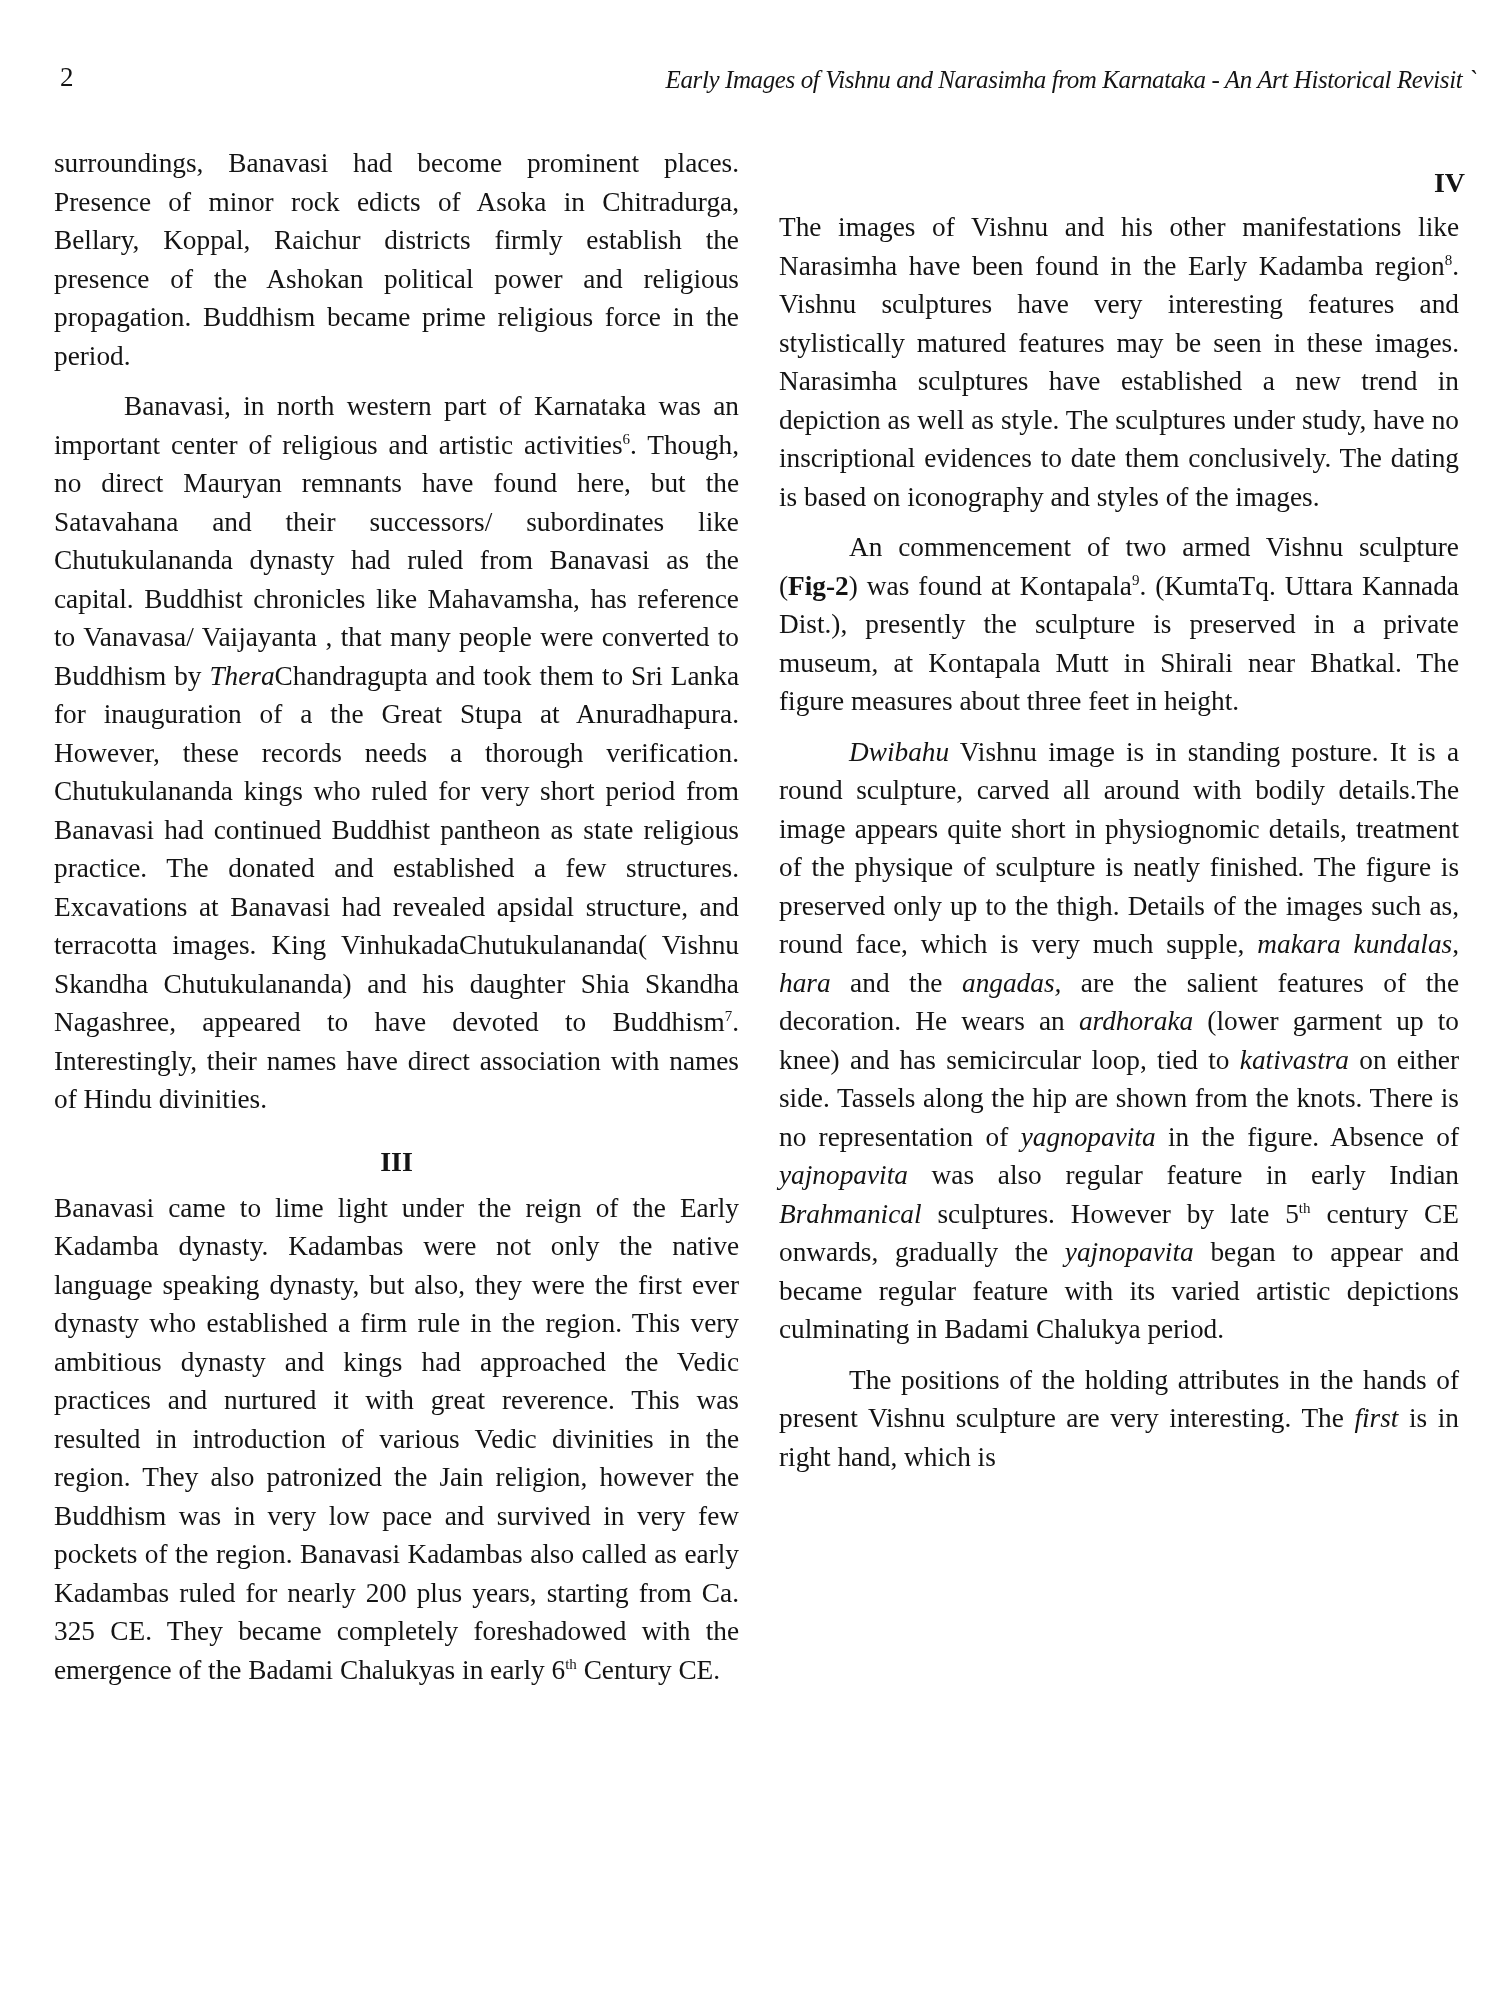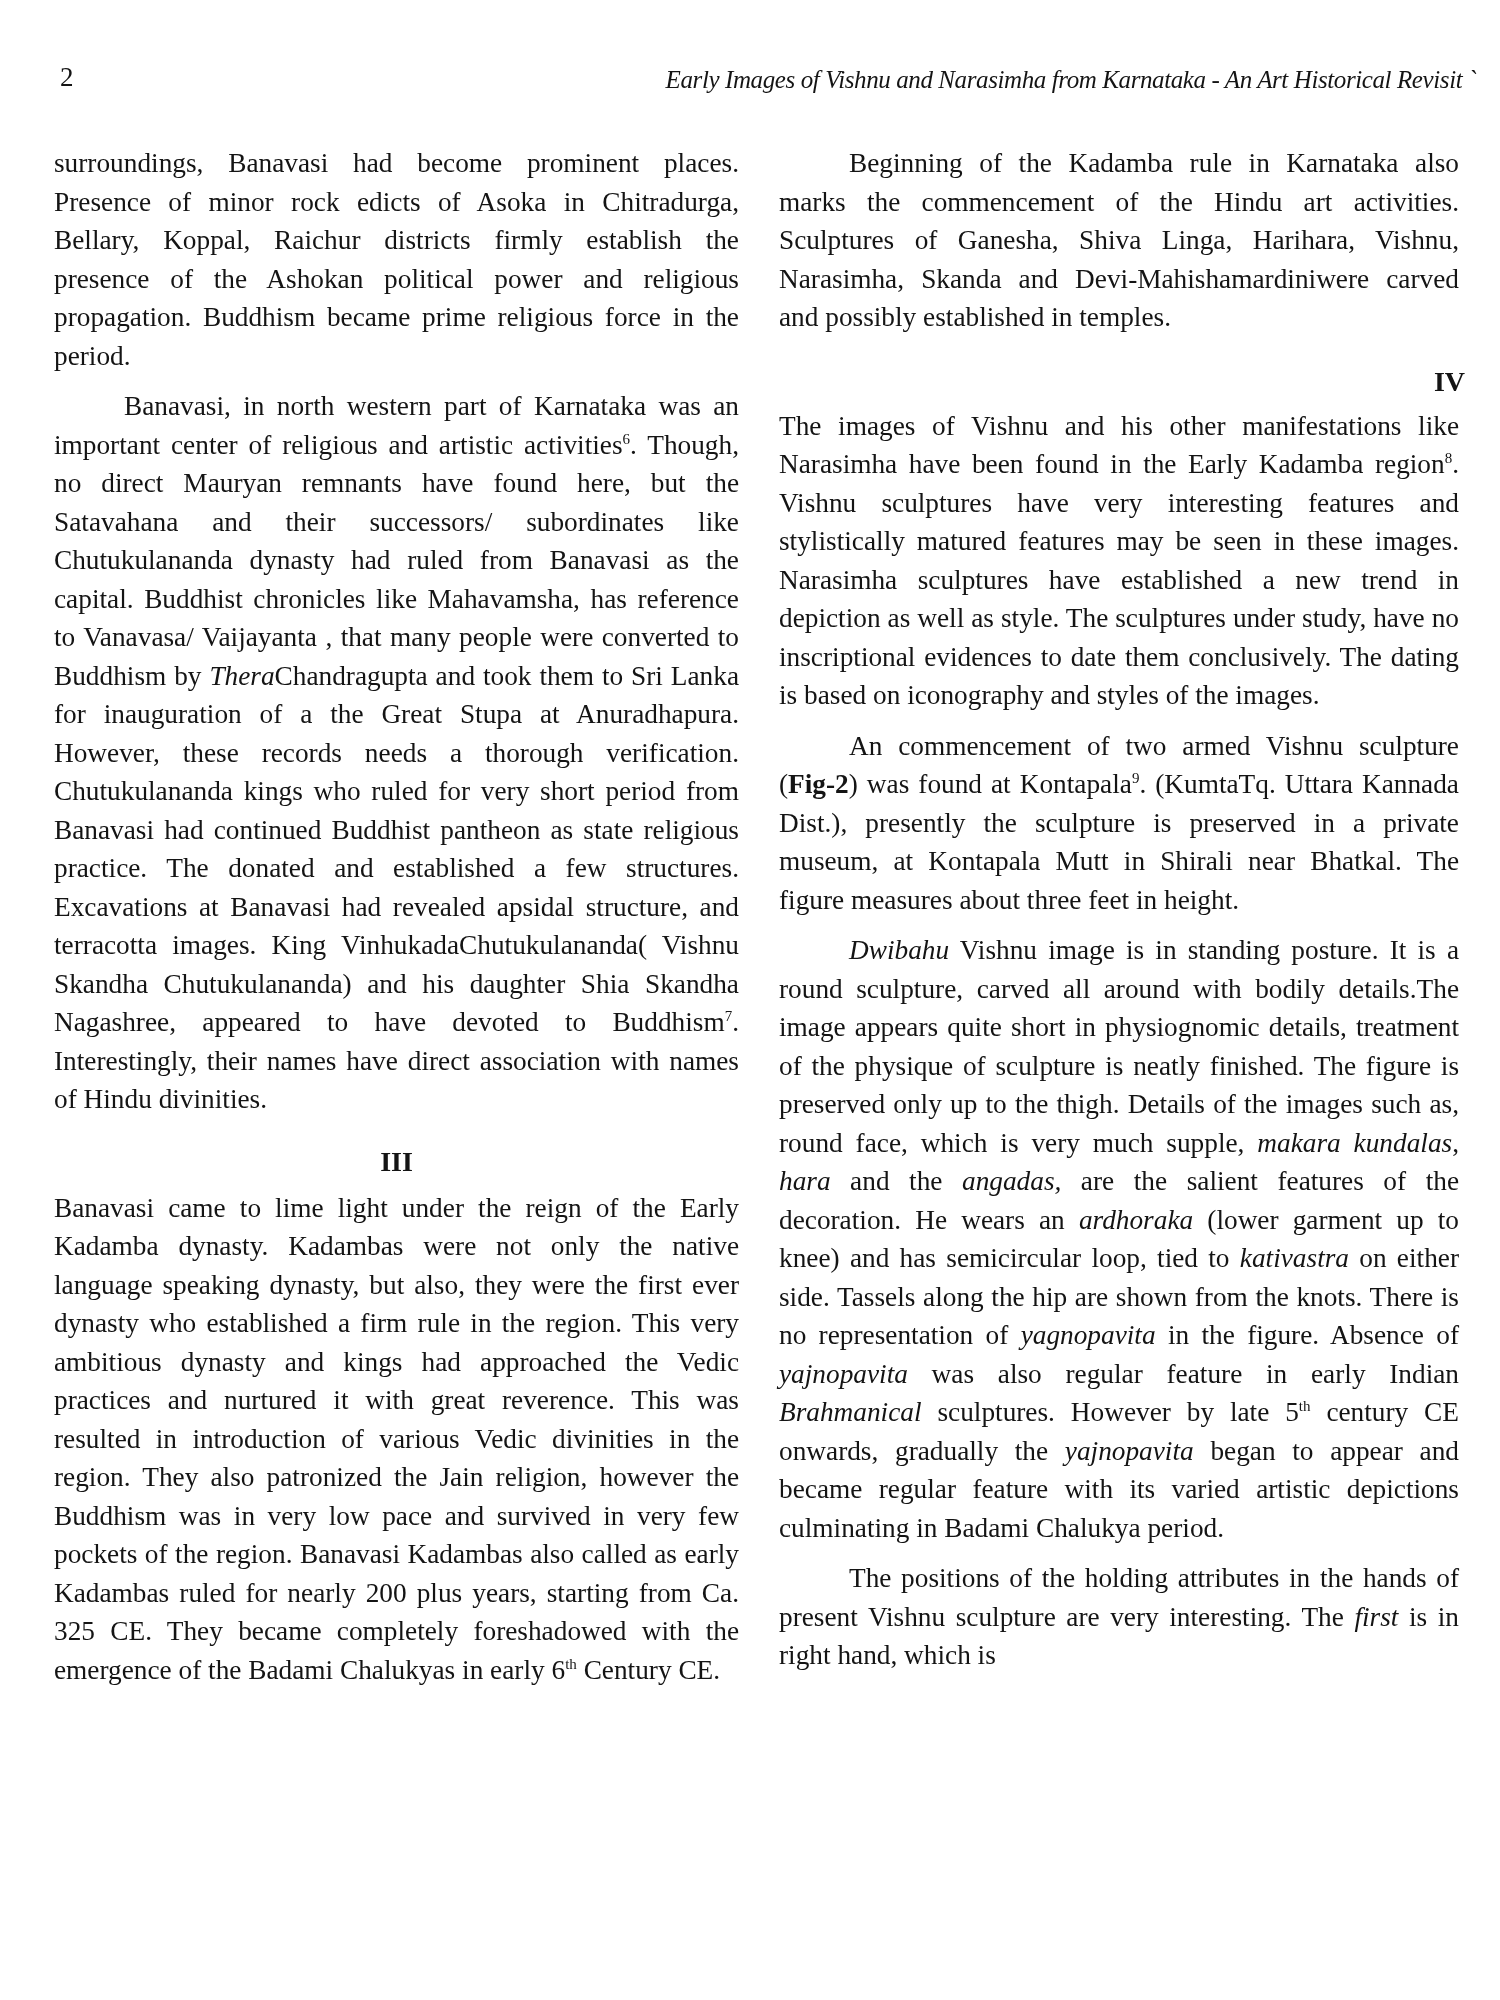--- a/index.html
+++ b/index.html
@@ -33,21 +33,20 @@
   <p>surroundings, Banavasi had become prominent places. Presence of minor rock edicts of Asoka in Chitradurga, Bellary, Koppal, Raichur districts firmly establish the presence of the Ashokan political power and religious propagation. Buddhism became prime religious force in the period.</p>
 
   <p class="indent gap"><span>Banavasi, in north western part of Karnataka was an important center of religious and artistic activities</span><sup>6</sup><span>. Though, no direct Mauryan remnants have found here, but the Satavahana and their successors/ subordinates like Chutukulananda dynasty had ruled from Banavasi as the capital. Buddhist chronicles like Mahavamsha, has reference to Vanavasa/ Vaijayanta , that many people were converted to Buddhism by </span><i>Thera</i><span>Chandragupta and took them to Sri Lanka for inauguration of a the Great Stupa at Anuradhapura. However, these records needs a thorough verification. Chutukulananda kings who ruled for very short period from Banavasi had continued Buddhist pantheon as state religious practice. The donated and established a few structures. Excavations at Banavasi had revealed apsidal structure, and terracotta images. King VinhukadaChutukulananda( Vishnu Skandha Chutukulananda) and his daughter Shia Skandha Nagashree, appeared to have devoted to Buddhism</span><sup>7</sup><span>. Interestingly, their names have direct association with names of Hindu divinities.</span></p>
 
   <h3 class="section-heading" style="margin-top:24px;margin-bottom:8px;">III</h3>
 
   <p><span>Banavasi came to lime light under the reign of the Early Kadamba dynasty. Kadambas were not only the native language speaking dynasty, but also, they were the first ever dynasty who established a firm rule in the region. This very ambitious dynasty and kings had approached the Vedic practices and nurtured it with great reverence. This was resulted in introduction of various Vedic divinities in the region. They also patronized the Jain religion, however the Buddhism was in very low pace and survived in very few pockets of the region. Banavasi Kadambas also called as early Kadambas ruled for nearly 200 plus years, starting from Ca. 325 CE. They became completely foreshadowed with the emergence of the Badami Chalukyas in early 6</span><sup>th</sup><span> Century CE.</span></p>
 </div>
 
 <div class="col col-right">
-  <p class="indent">Beginning of the Kadamba rule in Karnataka also marks the commencement of the Hindu art activities. Sculptures of Ganesha, Shiva Linga, Harihara, Vishnu, Narasimha, Skanda and Devi-Mahishamardiniwere carved and possibly established in temples.</p>
 
   <h3 class="section-heading" style="margin-top:26px;margin-bottom:4px;text-align:right;">IV</h3>
 
   <p><span>The images of Vishnu and his other manifestations like Narasimha have been found in the Early Kadamba region</span><sup>8</sup><span>. Vishnu sculptures have very interesting features and stylistically matured features may be seen in these images. Narasimha sculptures have established a new trend in depiction as well as style. The sculptures under study, have no inscriptional evidences to date them conclusively. The dating is based on iconography and styles of the images.</span></p>
 
   <p class="indent gap"><span>An commencement of two armed Vishnu sculpture (</span><b>Fig-2</b><span>) was found at Kontapala</span><sup>9</sup><span>. (KumtaTq. Uttara Kannada Dist.), presently the sculpture is preserved in a private museum, at Kontapala Mutt in Shirali near Bhatkal. The figure measures about three feet in height.</span></p>
 
   <p class="indent gap"><i>Dwibahu</i><span> Vishnu image is in standing posture. It is a round sculpture, carved all around with bodily details.The image appears quite short in physiognomic details, treatment of the physique of sculpture is neatly finished. The figure is preserved only up to the thigh. Details of the images such as, round face, which is very much supple, </span><i>makara kundalas</i><span>, </span><i>hara</i><span> and the </span><i>angadas,</i><span> are the salient features of the decoration. He wears an </span><i>ardhoraka</i><span> (lower garment up to knee) and has semicircular loop, tied to </span><i>kativastra</i><span> on either side. Tassels along the hip are shown from the knots. There is no representation of </span><i>yagnopavita</i><span> in the figure. Absence of </span><i>yajnopavita</i><span> was also regular feature in early Indian </span><i>Brahmanical</i><span> sculptures. However by late 5</span><sup>th</sup><span> century CE onwards, gradually the </span><i>yajnopavita</i><span> began to appear and became regular feature with its varied artistic depictions culminating in Badami Chalukya period.</span></p>
 
   <p class="indent gap"><span>The positions of the holding attributes in the hands of present Vishnu sculpture are very interesting. The </span><i>first</i><span> is in right hand, which is</span></p>

